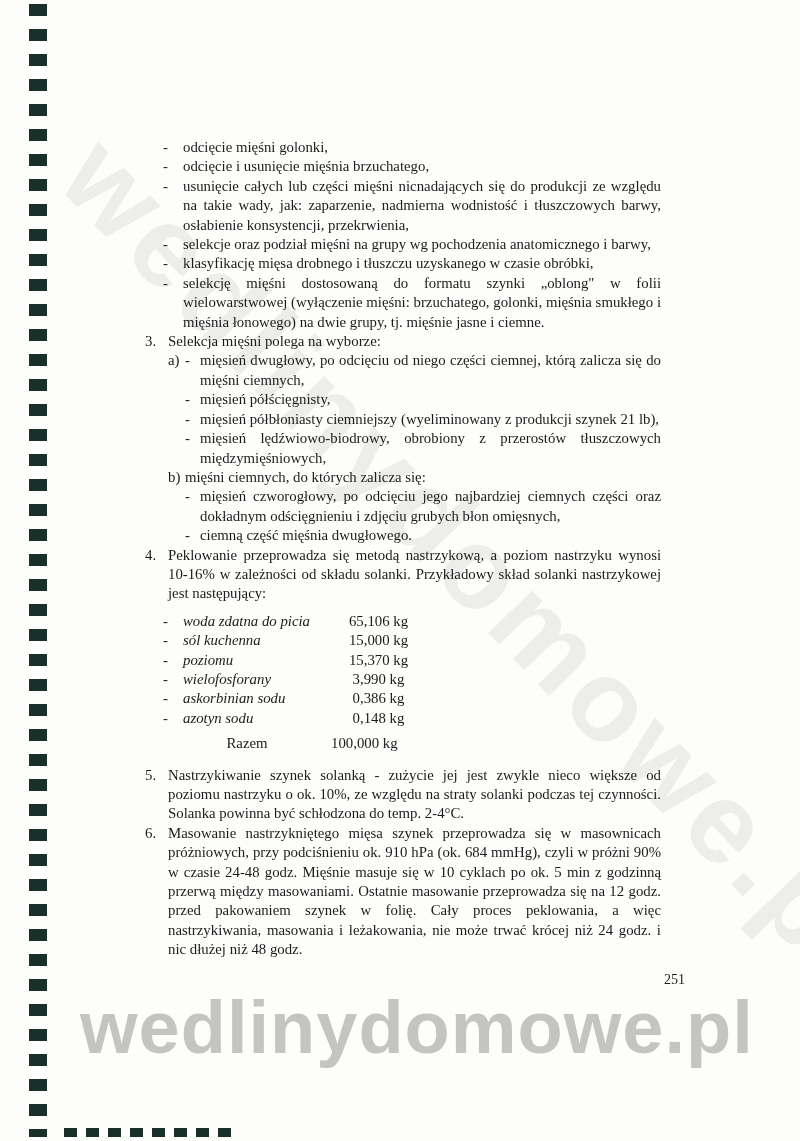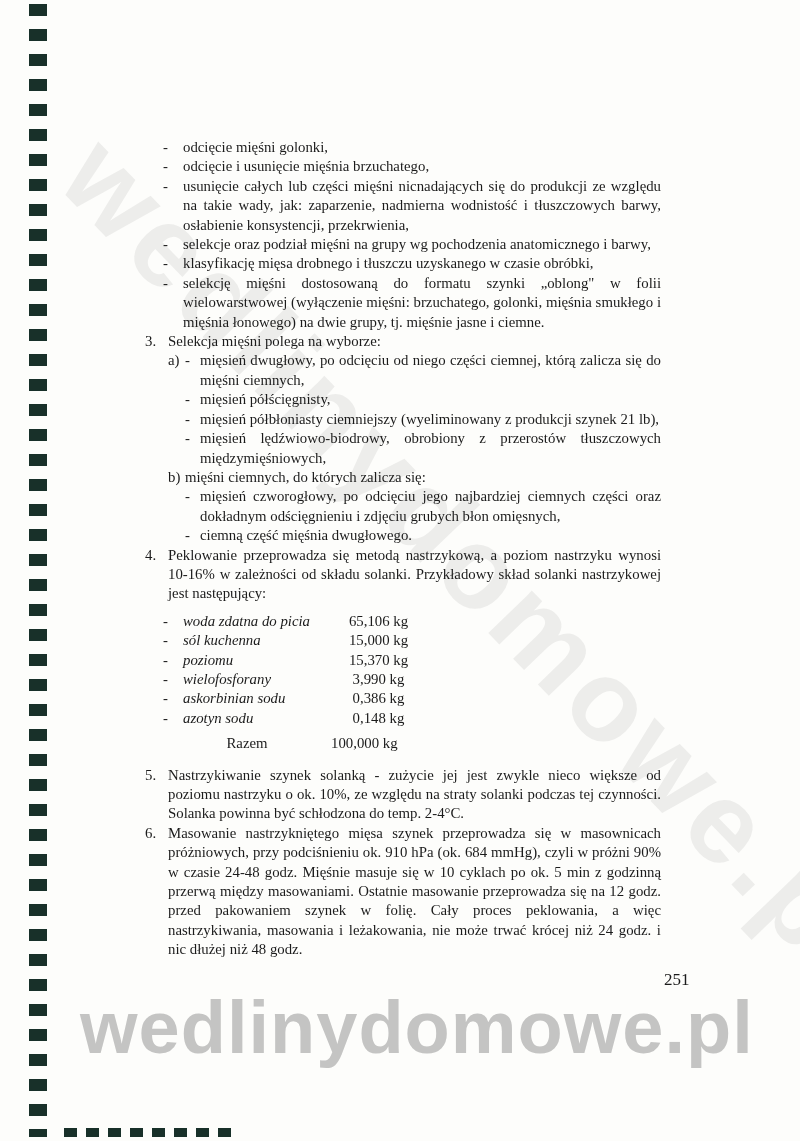--- a/index.html
+++ b/index.html
@@ -47,21 +47,21 @@
   .ingredients { margin-top:8px; }
   .irow { display:flex; padding-left:18px; }
   .irow .marker { flex:0 0 20px; }
   .iname { flex:0 0 148px;font-style:italic; }
   .iamt { flex:0 0 95px; text-align:center; }
   .trow { display:flex; padding-left:18px; margin:6px 0 12px; }
   .tname { flex:0 0 168px; text-align:center; }
   .tamt { flex:0 0 95px; text-align:left; }
   .page-number {
     position:absolute; left:664px; top:970px;
-    font-size:17px; z-index:2;text-align:right;
+    font-size:14px; z-index:2;text-align:right;
   }
 </style>
 </head>
 <body>
 
 <div class="film-strip"></div>
 <div class="film-strip-bottom"></div>
 <div class="watermark-diagonal">wedlinydomowe.pl</div>
 <div class="watermark-bottom">wedlinydomowe.pl</div>
 

